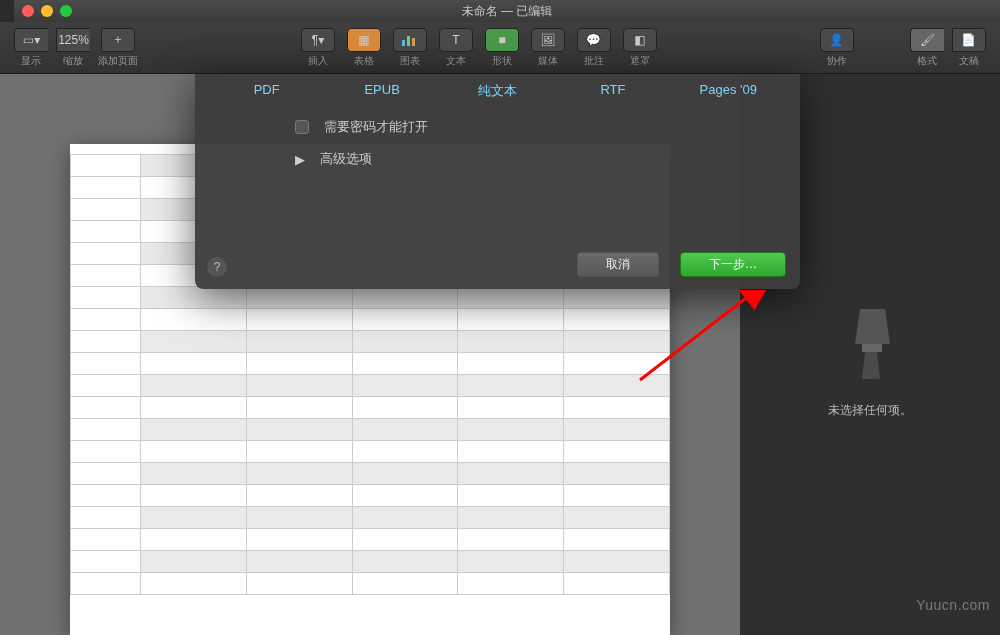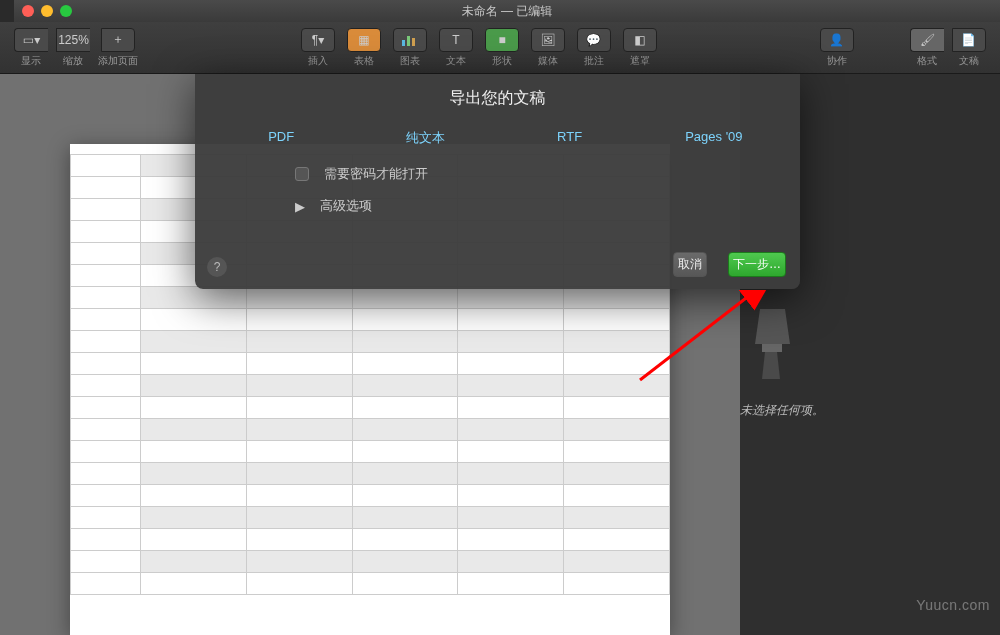--- a/index.html
+++ b/index.html
@@ -25,37 +25,37 @@
 
 .docarea { position: absolute; top: 74px; left: 0; right: 260px; bottom: 0; background: #717171; display: flex; justify-content: center; overflow: hidden; }
 .page { width: 600px; background: #fff; margin-top: 70px; box-shadow: 0 4px 20px rgba(0,0,0,.4); }
 .tbl { width: 100%; border-collapse: collapse; margin-top: 10px; }
 .tbl td { border: 1px solid #ccc; height: 22px; }
 .tbl td:first-child { width: 70px; background: #fff; }
 .tbl tr:nth-child(odd) td:not(:first-child) { background: #e9e9e9; }
 .tbl tr:nth-child(even) td:not(:first-child) { background: #fff; }
 
 
-.rpanel { position: absolute; top: 74px; right: 0; width: 260px; bottom: 0; background: #2f2f2f; display: flex; flex-direction: column; align-items: flex-start; color: #888; font-size: 12px; font-style: italic; }
+.rpanel { position: absolute; top: 74px; right: 0; width: 260px; bottom: 0; background: #2f2f2f; display: flex; flex-direction: column; align-items: center; color: #888; font-size: 12px; }
 .brush { margin-top: 230px; width: 60px; height: 80px; position: relative; }
 .brush svg { width: 100%; height: 100%; }
 .rpanel .msg1 { margin-top: 18px; color: #bbb; }
 .rpanel .msg2 { margin-top: 6px; }
 
 
 .dialog { position: absolute; top: 74px; left: 195px; width: 605px; height: 215px; background: rgba(60,60,60,.96); border-radius: 0 0 8px 8px; box-shadow: 0 10px 40px rgba(0,0,0,.6); color: #ddd; }
 .dtitle { text-align: center; font-size: 16px; padding: 14px 0 12px; color: #eee; }
 .tabs { display: flex; padding: 0 14px 10px; }
 .tab { flex: 1; text-align: center; font-size: 13px; padding: 8px 0; border-radius: 4px; cursor: pointer; color: #7dd3fc; }
 .tab.active { background: #3874d8; color: #fff; }
 .opts { padding-left: 100px; font-size: 13px; color: #ccc; }
 .optrow { display: flex; align-items: center; gap: 15px; margin-bottom: 14px; }
 .cbx { width: 14px; height: 14px; border: 1px solid #777; border-radius: 3px; background: #555; }
 .dbtns { position: absolute; bottom: 12px; right: 14px; display: flex; gap: 8px; }
-.btn { padding: 3px 4px; border-radius: 4px; font-size: 12px; border: 1px solid #555; background: linear-gradient(#6a6a6a,#575757); color: #eee; cursor: pointer; }
+.btn { padding: 3px 28px; border-radius: 4px; font-size: 12px; border: 1px solid #555; background: linear-gradient(#6a6a6a,#575757); color: #eee; cursor: pointer; }
 .btn.primary { background: linear-gradient(#4fc94f,#2ea82e); border-color: #1c7a1c; color: #fff; margin-left: 13px; }
 .help { position: absolute; left: 12px; bottom: 12px; width: 20px; height: 20px; border-radius: 50%; background: #555; color: #bbb; display: flex; align-items: center; justify-content: center; font-size: 12px; cursor: pointer; }
 
 
 .arrow { position: absolute; top: 290px; left: 630px; pointer-events: none; }
 
 .watermark { position: absolute; right: 10px; bottom: 22px; color: rgba(255,255,255,.35); font-size: 14px; letter-spacing: .5px; }
 </style>
 </head>
 <body>
@@ -315,23 +315,23 @@
     <svg viewBox="0 0 60 80">
         <path d="M20 5 L45 5 L50 40 L15 40 Z" fill="#555"></path>
         <rect x="22" y="40" width="20" height="8" fill="#666"></rect>
         <path d="M25 48 L37 48 L40 75 L22 75 Z" fill="#4a4a4a"></path>
       </svg>
   </div>
   <div class="msg1">未选择任何项。</div>
 </div>
 
 <div class="dialog">
-  <div class="dtitle">导出您的文稿</div>
   <div class="tabs">
     <div class="tab">PDF</div>
+    <div class="tab">EPUB</div>
     <div class="tab">纯文本</div>
     <div class="tab">RTF</div>
     <div class="tab">Pages '09</div>
   </div>
   <div class="opts">
     <div class="optrow">
       <div class="cbx"></div>
       <span>需要密码才能打开</span>
     </div>
     <div class="optrow">

